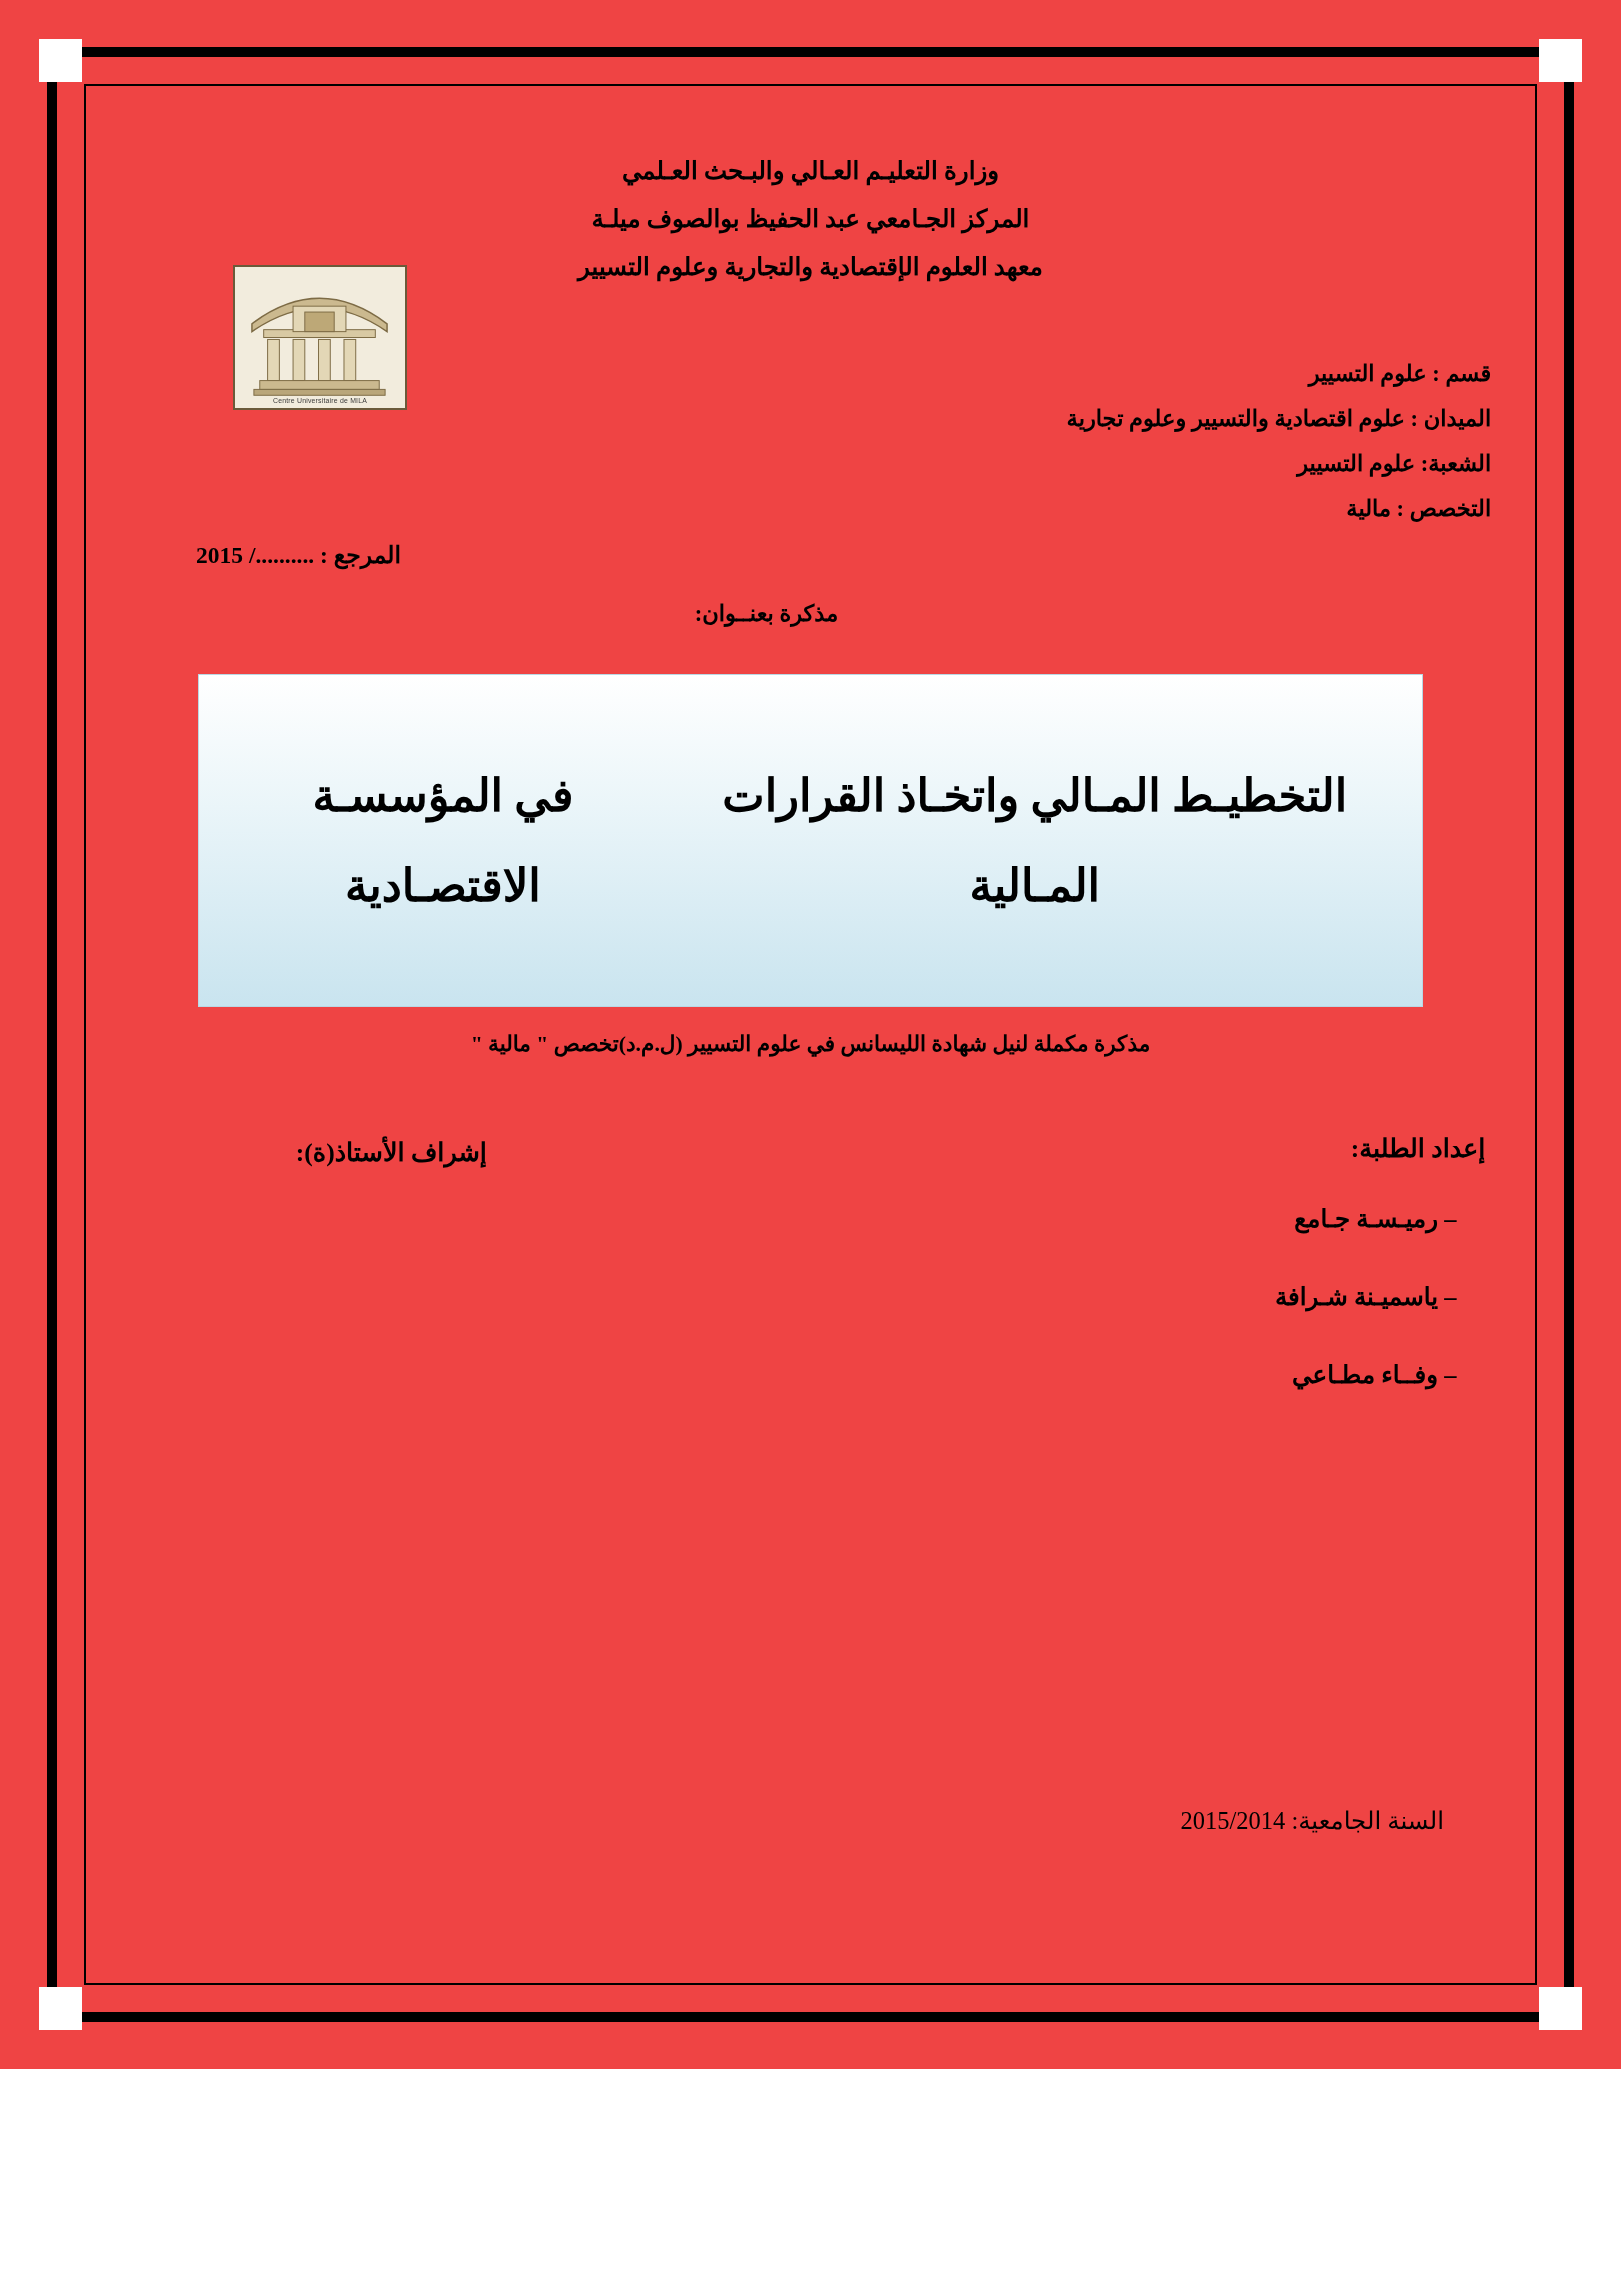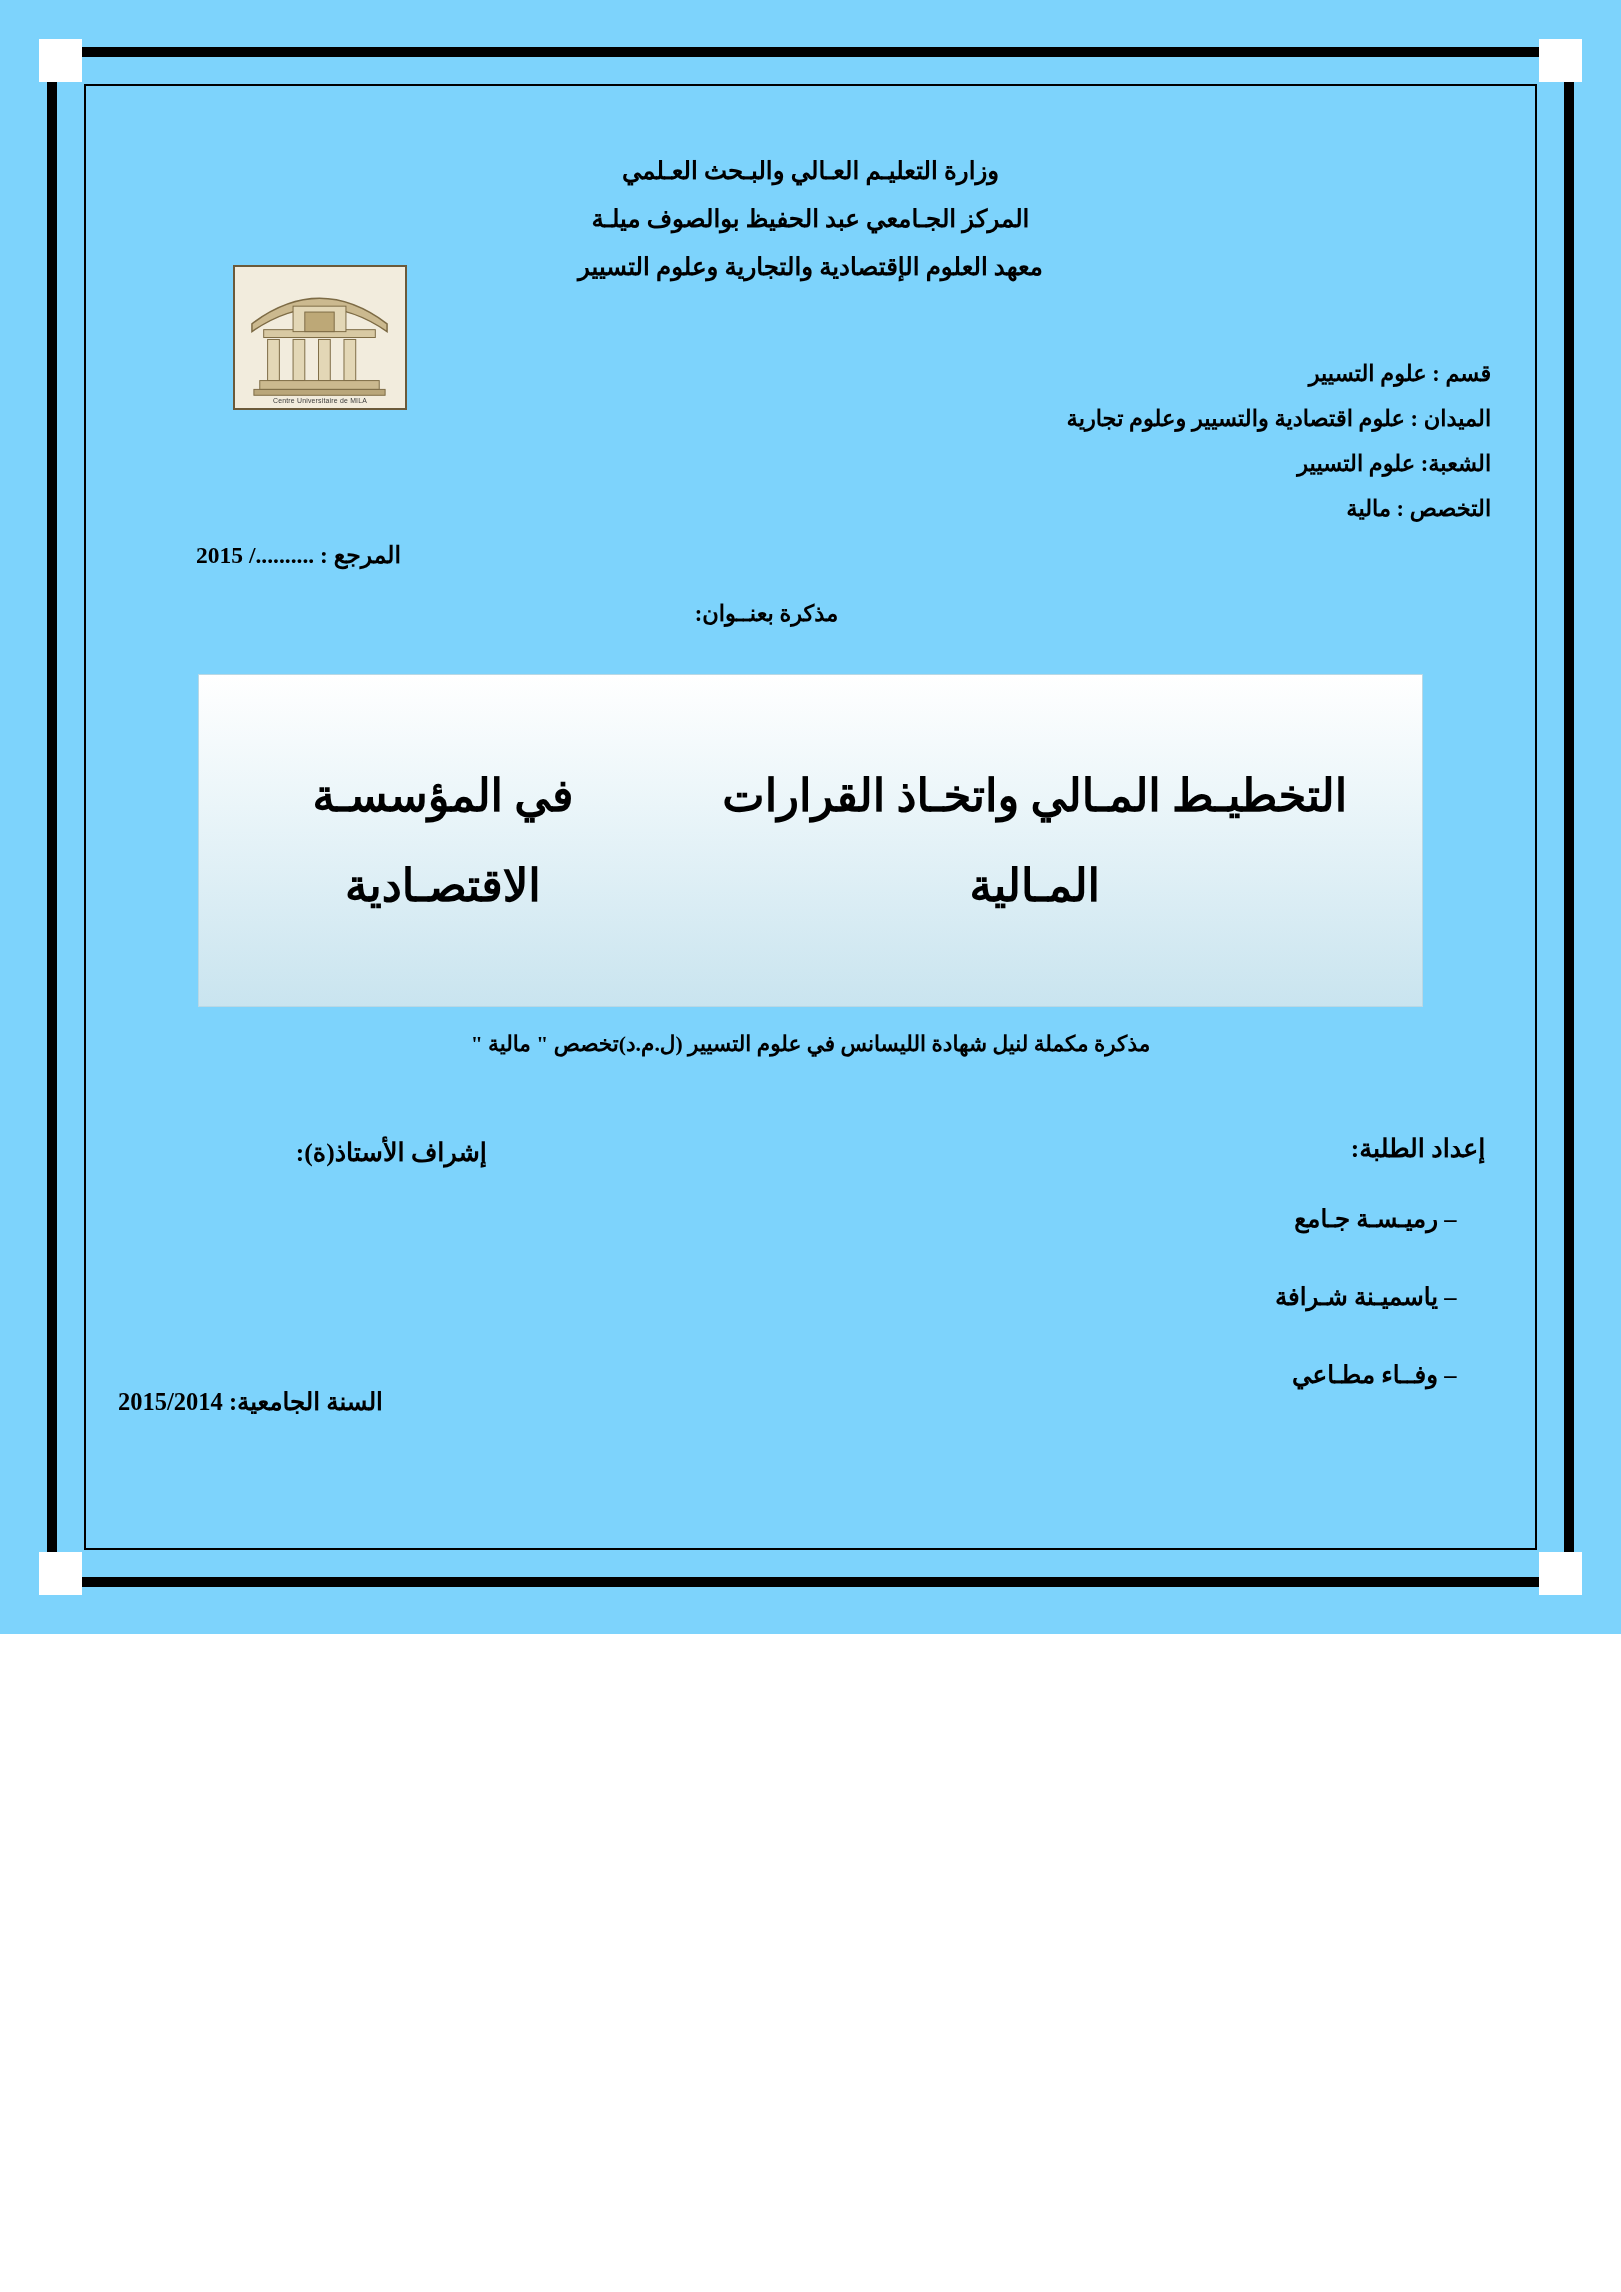--- a/index.html
+++ b/index.html
@@ -3,22 +3,22 @@
 <meta charset="utf-8">
 <style>
   html, body {
     margin: 0;
     padding: 0;
     background: #ffffff;
   }
   .page {
     position: relative;
     width: 1621px;
-    height: 1634px;
-    background: #7dd3fc;
+    height: 2069px;
+    background: #ef4444;
     font-family: "Liberation Serif", "DejaVu Serif", serif;
     overflow: hidden;
     box-sizing: border-box;
   }
 
   
   .border-outer {
     position: absolute;
     left: 47px;
     top: 47px;
@@ -201,24 +201,24 @@
     font-weight: bold;
     text-align: center;
     padding-right: 59px;
   }
 
   
   .year {
     position: absolute;
     left: 0;
     right: 0;
-    bottom: 100px;
-    text-align: left;
+    bottom: 116px;
+    text-align: right;
     font-size: 24.5px;
-    font-weight: bold;
+    font-weight: normal;
     padding-right: 59px;
   }
 </style>
 </head>
 <body>
 
 <div class="page">
 
   <div class="border-outer"></div>
   <div class="border-inner"></div>

